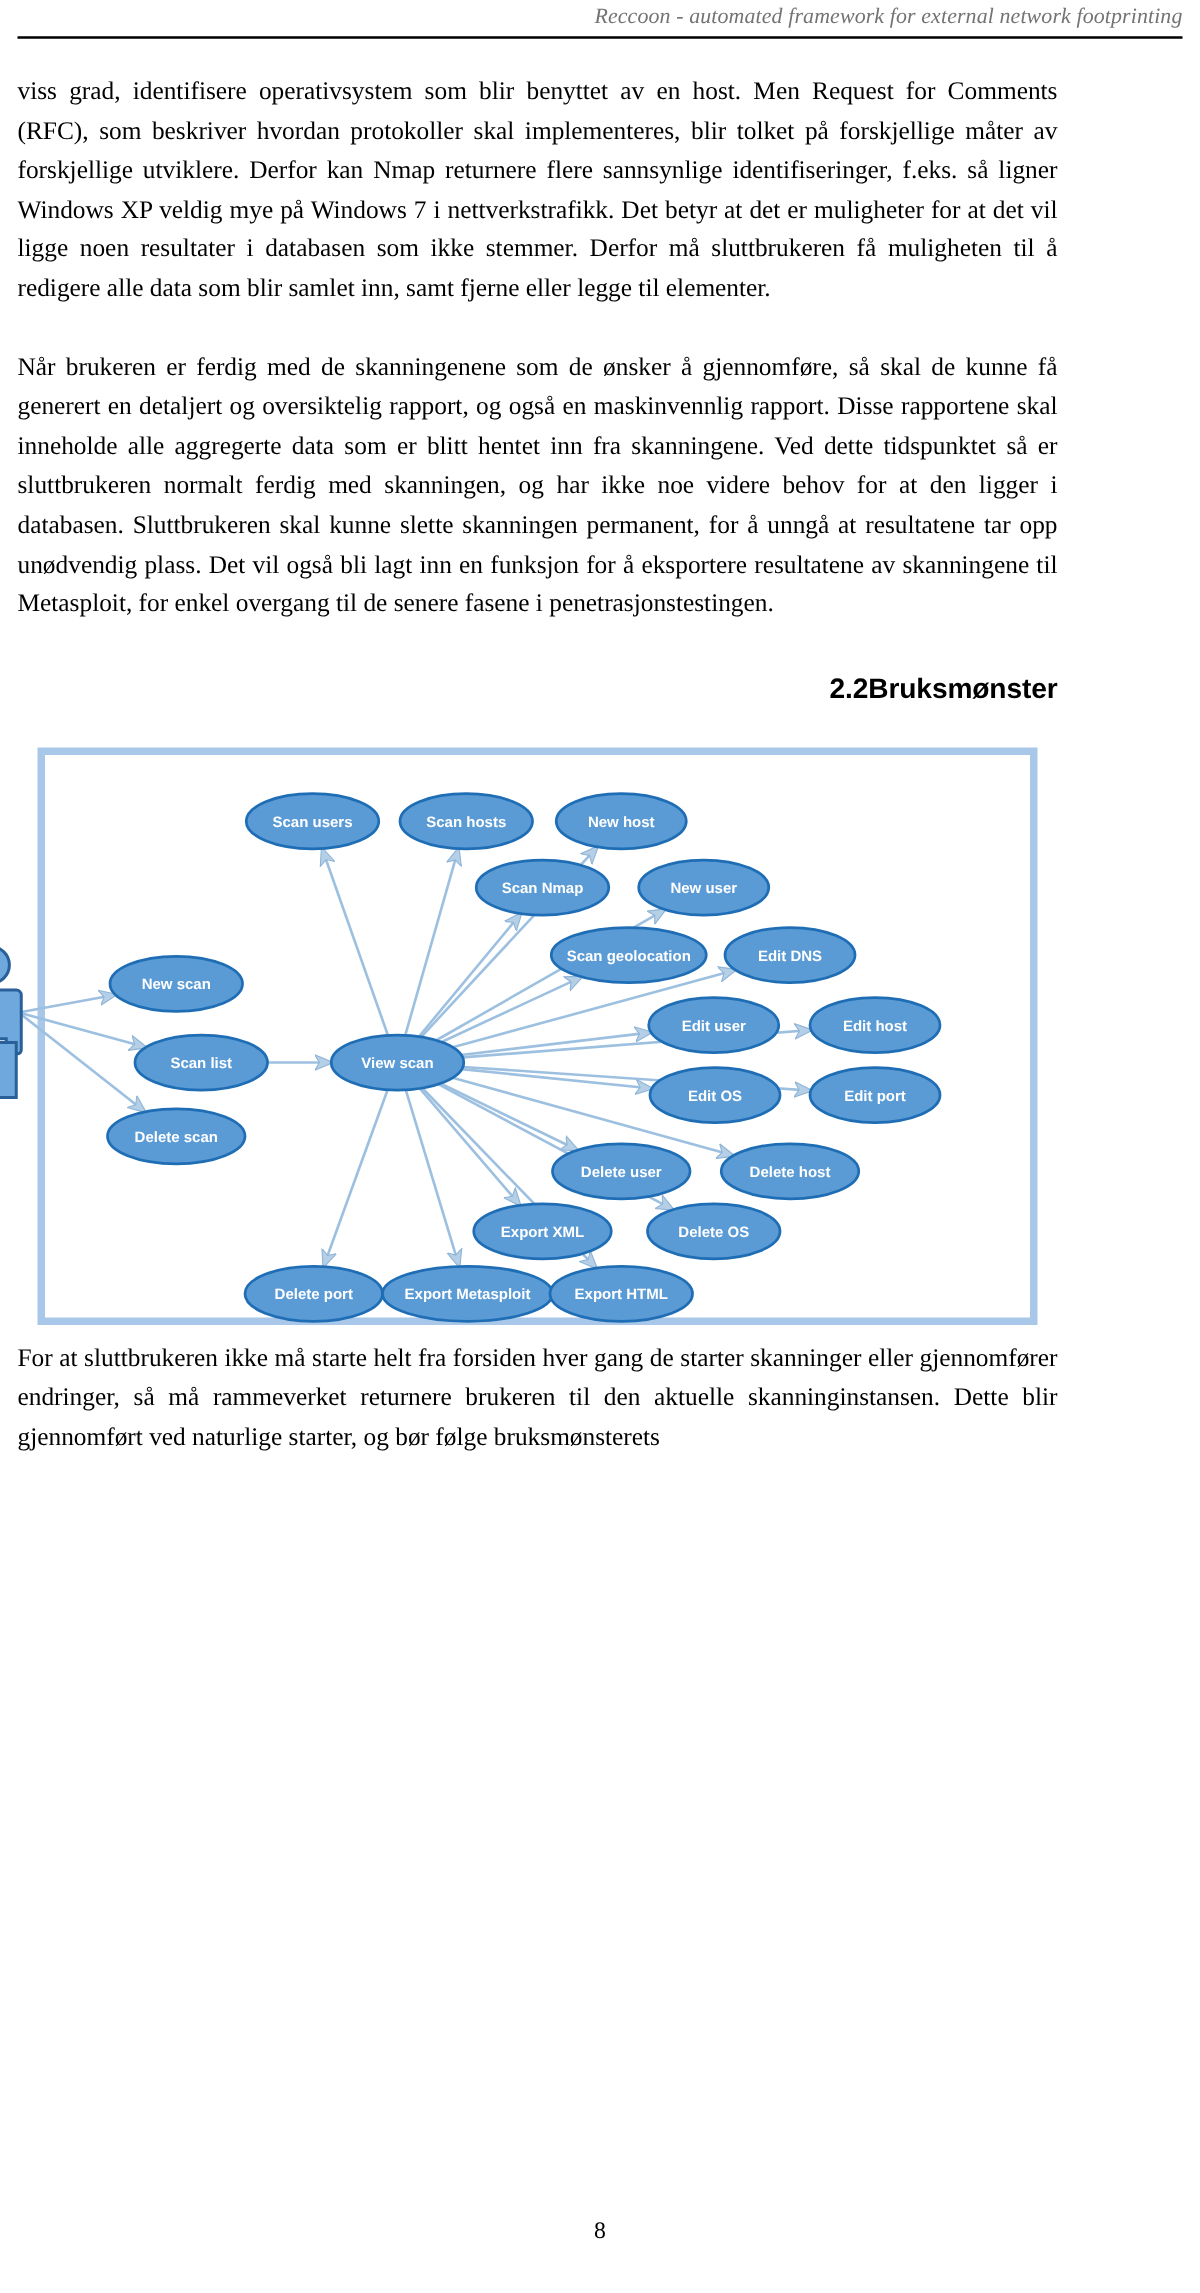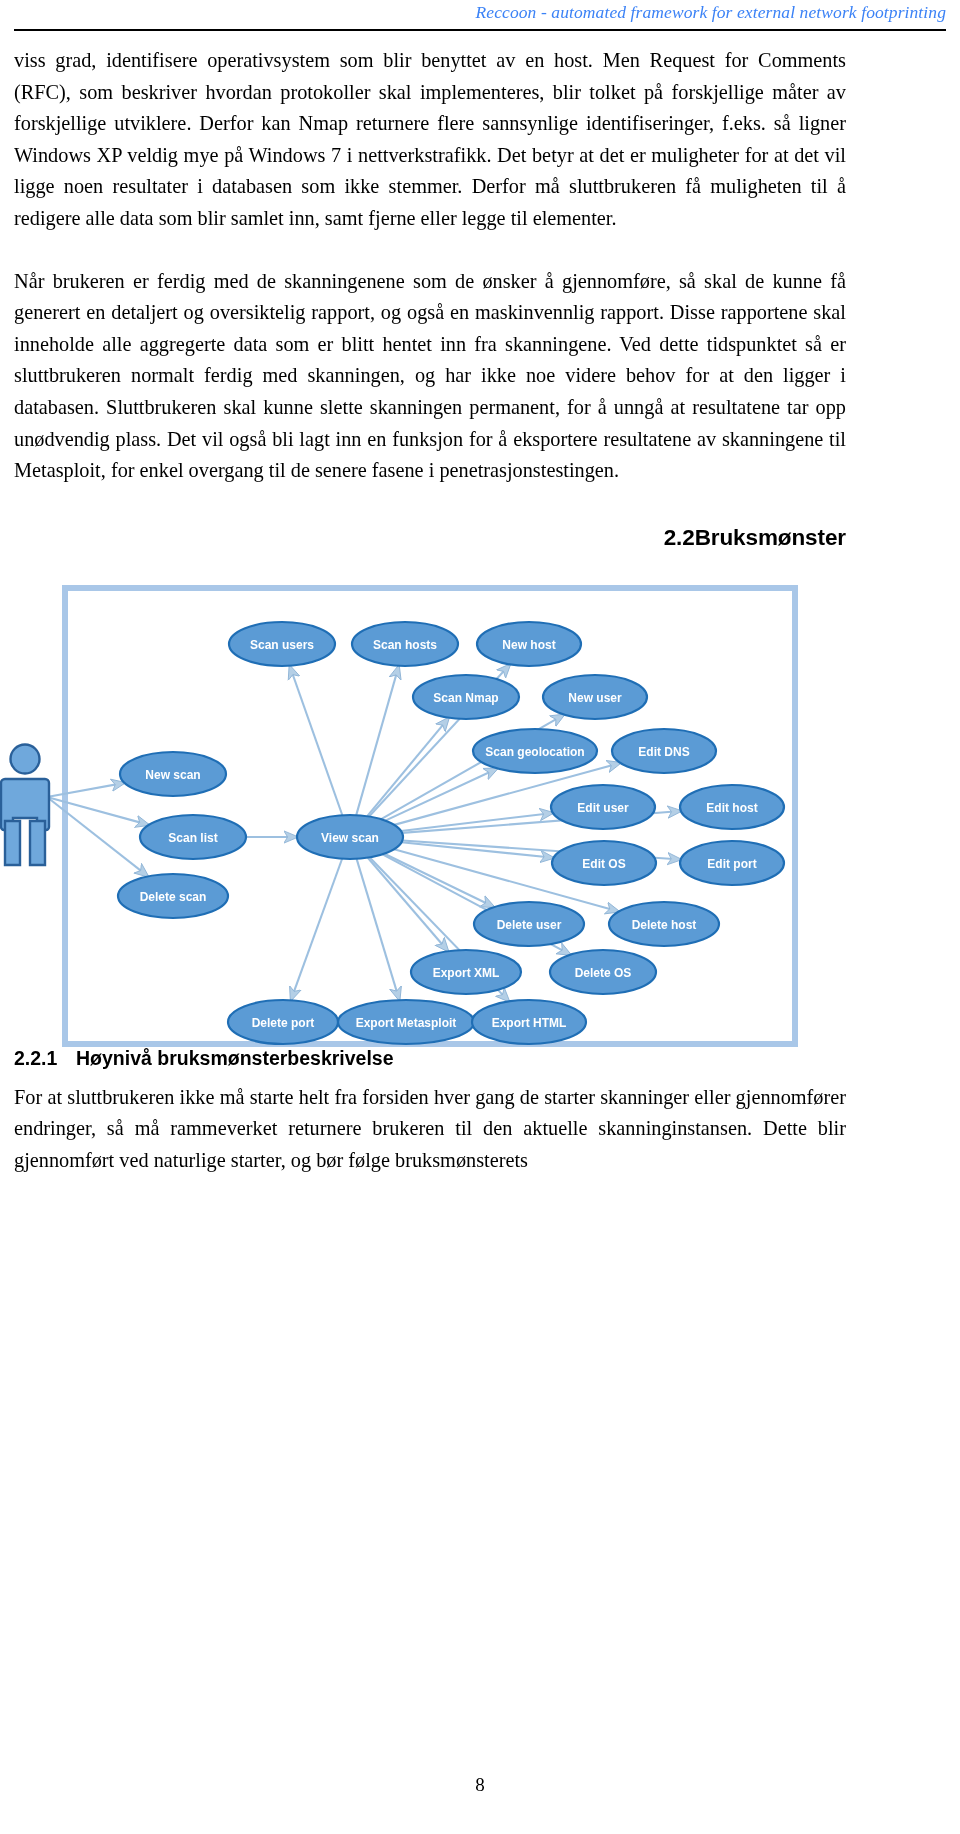--- a/index.html
+++ b/index.html
@@ -25,37 +25,37 @@
     height: 34px;
   }
   .page-header .hdr-text {
     position: absolute;
     right: 14px;
     top: 2px;
     font-family: "Liberation Serif", serif;
     font-style: italic;
     font-size: 17.5px;
     letter-spacing: 0.1px;
-    color: #3b82f6;
+    color: #737373;
     white-space: nowrap;
   }
   .page-header .hdr-rule {
     position: absolute;
     left: 14px;
     right: 14px;
     top: 29px;
     height: 1.6px;
     background: #000;
   }
 
   
   .content {
     position: absolute;
     left: 14px;
-    top: 45px;
+    top: 58px;
     width: 832px;
   }
 
   p.body {
     margin: 0 0 0 0;
     font-size: 20.3px;
     line-height: 31.6px;
     text-align: justify;
     text-justify: inter-word;
     -webkit-hyphens: manual;
@@ -83,21 +83,21 @@
 
   
   .figure-wrap {
     position: relative;
     margin: 34px 0 0 0;
     width: 832px;
   }
   .figure-frame {
     position: relative;
     margin: 0 auto;
-    width: 736px;
+    width: 800px;
     height: 462px;
     border: 6px solid #a9c7e8;
     background: #ffffff;
     box-sizing: border-box;
   }
   .diagram-svg {
     position: absolute;
     left: -76px;
     top: -6px;
     width: 802px;
@@ -276,21 +276,18 @@
             </g>
             <g>
               <ellipse cx="537" cy="437" rx="57" ry="22" fill="#5b9bd5" stroke="#1f6eb5" stroke-width="2.2"></ellipse>
               <text x="537" y="437.5" class="uc-label" font-size="12">Export HTML</text>
             </g>
           </g>
       </svg>
     </div>
   </div>
 
-  <h3 class="subsection">
-    <span class="num">2.2.1</span><span>Høynivå bruksmønsterbeskrivelse</span>
-  </h3>
 
   <p class="body" style="margin-top:12px">For at sluttbrukeren ikke må starte helt fra forsiden hver gang de starter skanninger eller gjennomfører endringer, så må rammeverket returnere brukeren til den aktuelle skanninginstansen. Dette blir gjennomført ved naturlige starter, og bør følge bruksmønsterets</p>
 
 </div>
 
 <div class="page-number">8</div>
 
 </body></html>

